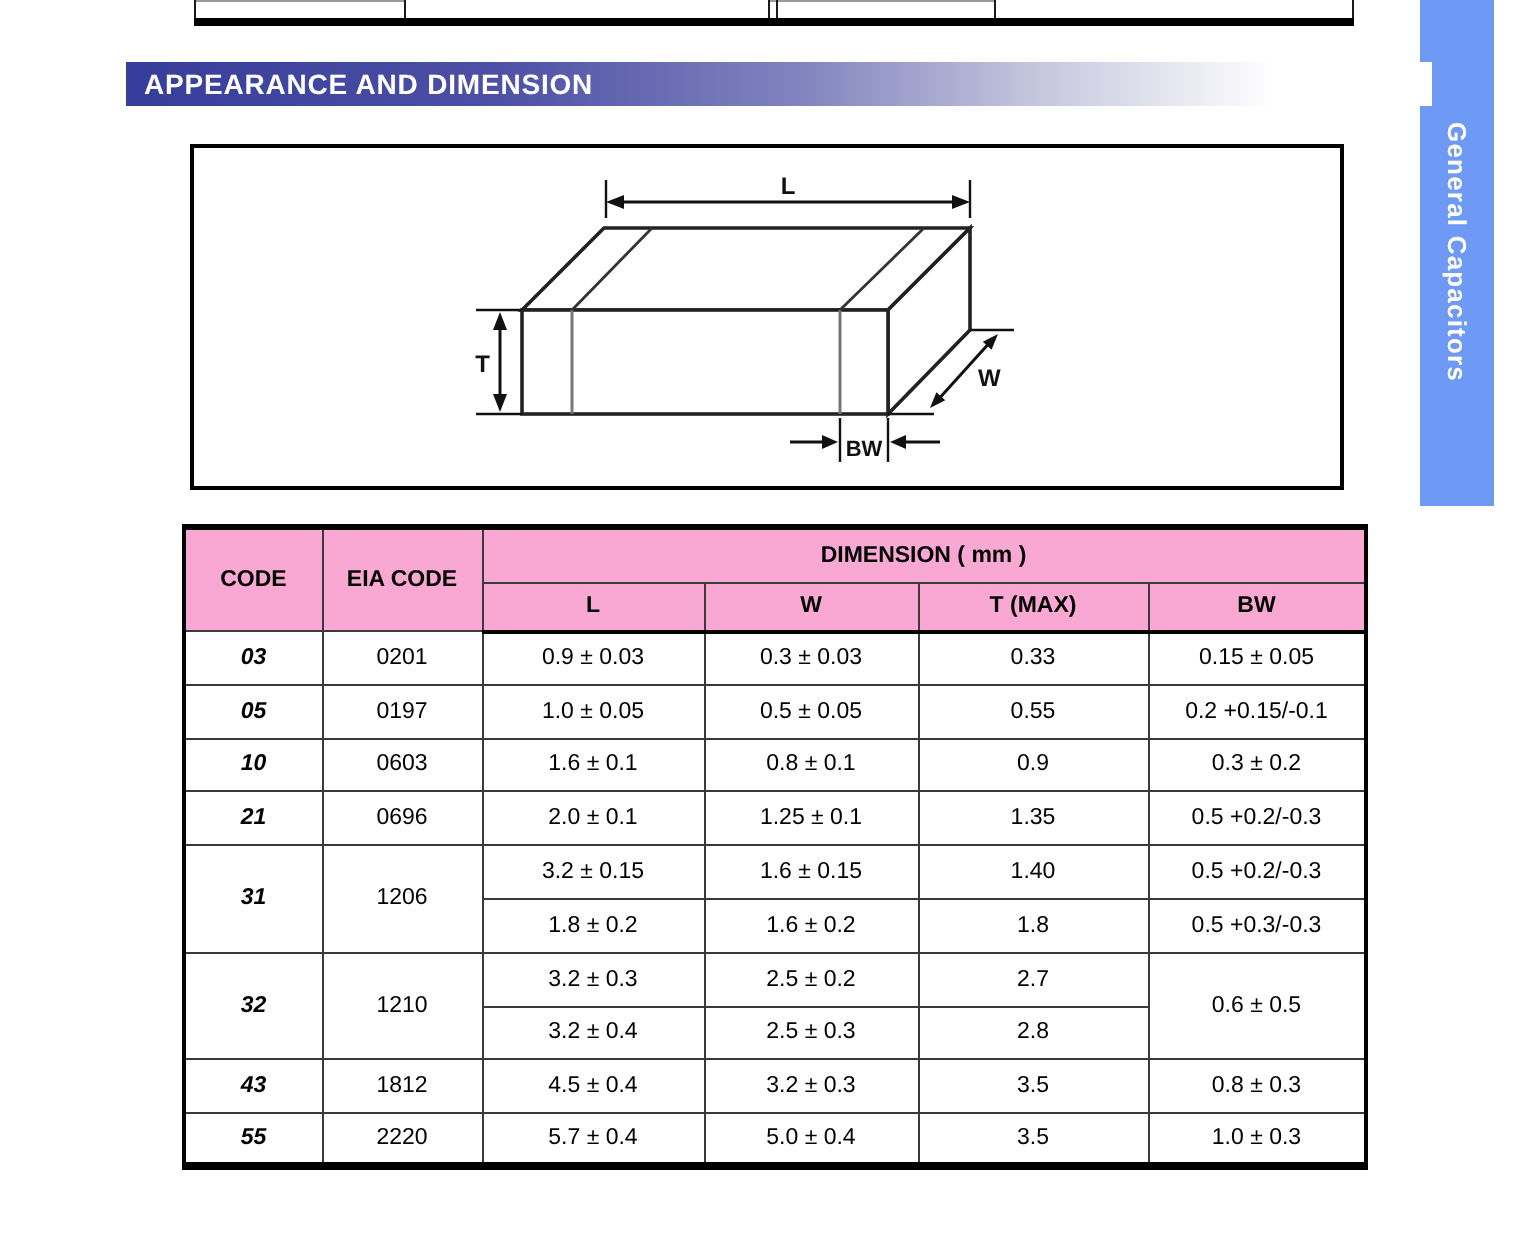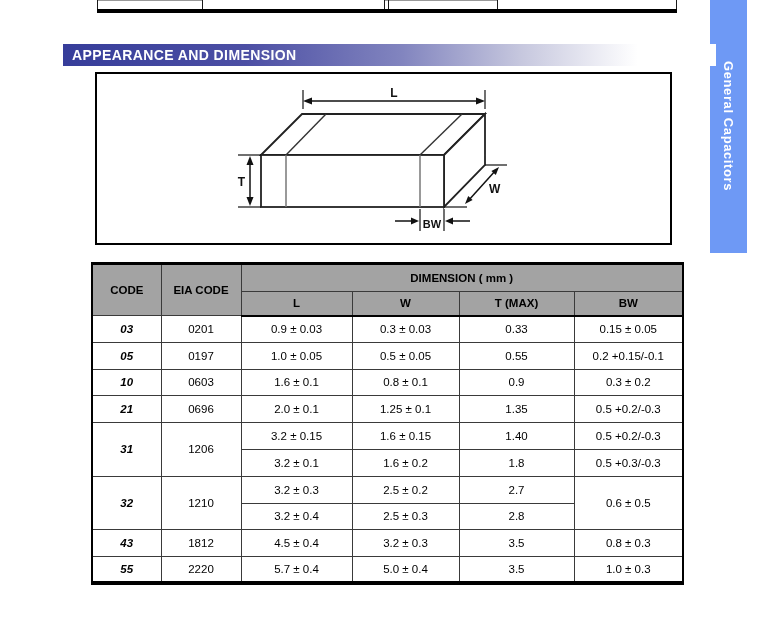--- a/index.html
+++ b/index.html
@@ -6,21 +6,21 @@
   html,body { width:765px; height:620px; background:#ffffff;
               font-family:"Liberation Sans", sans-serif; position:relative; overflow:hidden; }
 
   
   .top-remnant { position:absolute; left:97px; top:0; width:580px; height:13px; }
   .top-remnant .thick { position:absolute; left:0; bottom:0; width:100%; height:4px; background:#000; }
   .top-remnant .v { position:absolute; top:0; height:9px; width:1px; background:#1a1a1a; }
   .top-remnant .hairline { position:absolute; top:0; height:1px; background:#999; }
 
   
-  .title-bar { position:absolute; left:63px; top:44px; width:653px; height:22px; z-index:2;
+  .title-bar { position:absolute; left:63px; top:31px; width:653px; height:22px; z-index:2;
                background:linear-gradient(90deg,#363d9a 0%,#4c4fa4 28%,#8285bf 52%,#c6c7de 70%,#ffffff 88%);
                color:#fff; font-weight:bold; font-size:14px; line-height:22px;
                padding-left:9px; letter-spacing:0.4px; }
 
   
   .side-tab { position:absolute; left:710px; top:0; width:37px; height:253px; z-index:1;
               background:#6e99f5; display:flex; align-items:center; justify-content:center; }
   .side-tab span { writing-mode:vertical-rl; color:#fff; font-weight:bold; font-size:13px;
                    letter-spacing:0.6px; white-space:nowrap; }
 
@@ -30,21 +30,21 @@
   .diagram-box svg { display:block; width:573px; height:169px; }
   .dim-label { font-family:"Liberation Sans", sans-serif; font-weight:bold; font-size:12px; fill:#111; }
 
   
   table.dim { position:absolute; left:91px; top:262px; width:591px;
               border-collapse:collapse; table-layout:fixed;
               border-left:2px solid #000; border-right:2px solid #000;
               border-top:3px solid #000; border-bottom:4px solid #000; }
   table.dim th, table.dim td { border:1px solid #3a3a3a; text-align:center; vertical-align:middle;
                                font-size:11.5px; color:#000; overflow:hidden; white-space:nowrap; }
-  table.dim thead th { background:#a3a3a3; font-weight:bold; }
+  table.dim thead th { background:#f9a8d4; font-weight:bold; }
   table.dim thead tr.r1 { height:28px; }
   table.dim thead tr.r2 { height:24px; }
   table.dim thead tr.r2 th { border-bottom:2px solid #000; }
   table.dim tbody tr { height:26.8px; }
   td.code { font-weight:bold;font-style:italic; }
 </style>
 </head>
 <body>
 
 <div class="top-remnant">
@@ -174,21 +174,21 @@
     </tr>
     <tr>
       <td class="code" rowspan="2">31</td>
       <td rowspan="2">1206</td>
       <td>3.2 ± 0.15</td>
       <td>1.6 ± 0.15</td>
       <td>1.40</td>
       <td>0.5 +0.2/-0.3</td>
     </tr>
     <tr>
-      <td>3.2 ± 0.1</td>
+      <td>1.8 ± 0.2</td>
       <td>1.6 ± 0.2</td>
       <td>1.8</td>
       <td>0.5 +0.3/-0.3</td>
     </tr>
     <tr>
       <td class="code" rowspan="2">32</td>
       <td rowspan="2">1210</td>
       <td>3.2 ± 0.3</td>
       <td>2.5 ± 0.2</td>
       <td>2.7</td>

